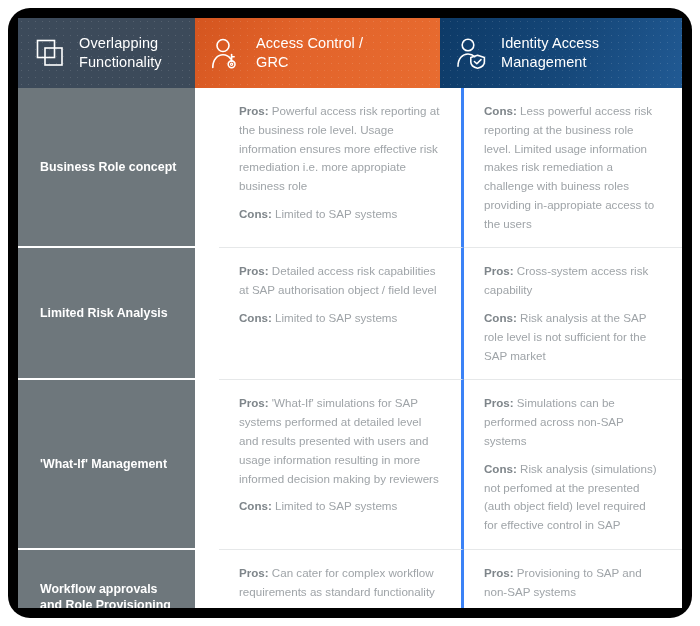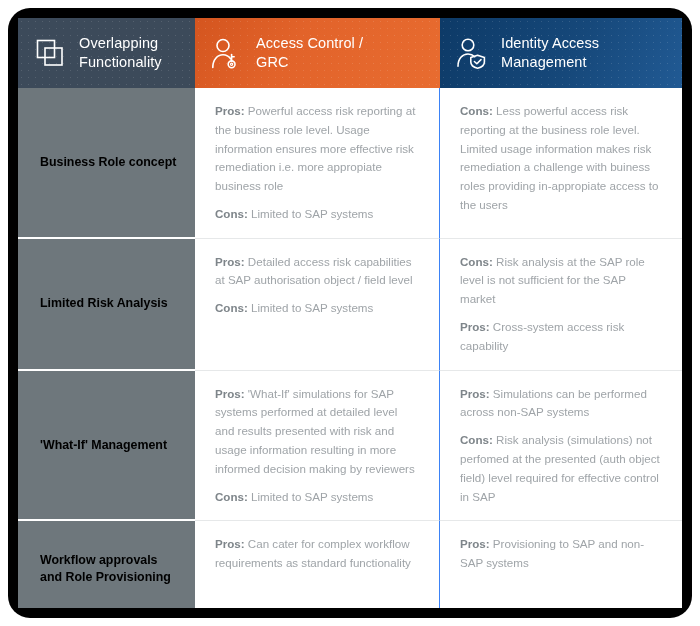--- a/index.html
+++ b/index.html
@@ -113,40 +113,41 @@
     display: flex;
     flex: 0 0 auto;
   }
   .td {
     position: relative;
   }
   .td-title {
     width: 177px;
     flex: 0 0 177px;
     background: #6e777c;
-    color: #000000;
+    color: #ffffff;
     font-size: 12.4px;
     font-weight: bold;
     line-height: 1.35;
     display: flex;
     align-items: center;
     padding: 0 14px 0 22px;
     border-bottom: 2px solid #ffffff;
   }
   .td-body {
     padding: 14px 20px 14px 20px;
     color: #9fa4a8;
     font-size: 11.6px;
     line-height: 1.62;
     border-bottom: 1px solid #e6e8e9;
   }
   .td-1 {
     width: 245px;
     flex: 0 0 245px;
-    border-right: 1px solid #3b82f6;
+    border-right: 3px solid #3b82f6;
+    margin-left: 24px;
   }
   .td-2 {
     flex: 1 1 auto;
   }
   .trow:last-child .td-body { border-bottom: 0; }
   .trow:last-child .td-title { border-bottom: 0; }
 
   .para { margin: 0 0 9px 0; }
   .para:last-child { margin-bottom: 0; }
   .lbl { font-weight: bold; color: #7e858a; }
@@ -232,33 +233,33 @@
         <div class="td td-body td-1">
           <p class="para">
             <span class="lbl">Pros:</span><span> Detailed access risk capabilities at SAP authorisation object / field level</span>
           </p>
           <p class="para">
             <span class="lbl">Cons:</span><span> Limited to SAP systems</span>
           </p>
         </div>
         <div class="td td-body td-2">
           <p class="para">
+            <span class="lbl">Pros:</span><span> Cross-system access risk capability</span>
+          </p>
+          <p class="para">
             <span class="lbl">Cons:</span><span> Risk analysis at the SAP role level is not sufficient for the SAP market</span>
-          </p>
-          <p class="para">
-            <span class="lbl">Pros:</span><span> Cross-system access risk capability</span>
           </p>
         </div>
       </div>
 
       <div class="trow r2">
         <div class="td td-title">'What-If' Management</div>
         <div class="td td-body td-1">
           <p class="para">
-            <span class="lbl">Pros:</span><span> 'What-If' simulations for SAP systems performed at detailed level and results presented with risk and usage information resulting in more informed decision making by reviewers</span>
+            <span class="lbl">Pros:</span><span> 'What-If' simulations for SAP systems performed at detailed level and results presented with users and usage information resulting in more informed decision making by reviewers</span>
           </p>
           <p class="para">
             <span class="lbl">Cons:</span><span> Limited to SAP systems</span>
           </p>
         </div>
         <div class="td td-body td-2">
           <p class="para">
             <span class="lbl">Pros:</span><span> Simulations can be performed across non-SAP systems</span>
           </p>
           <p class="para">

